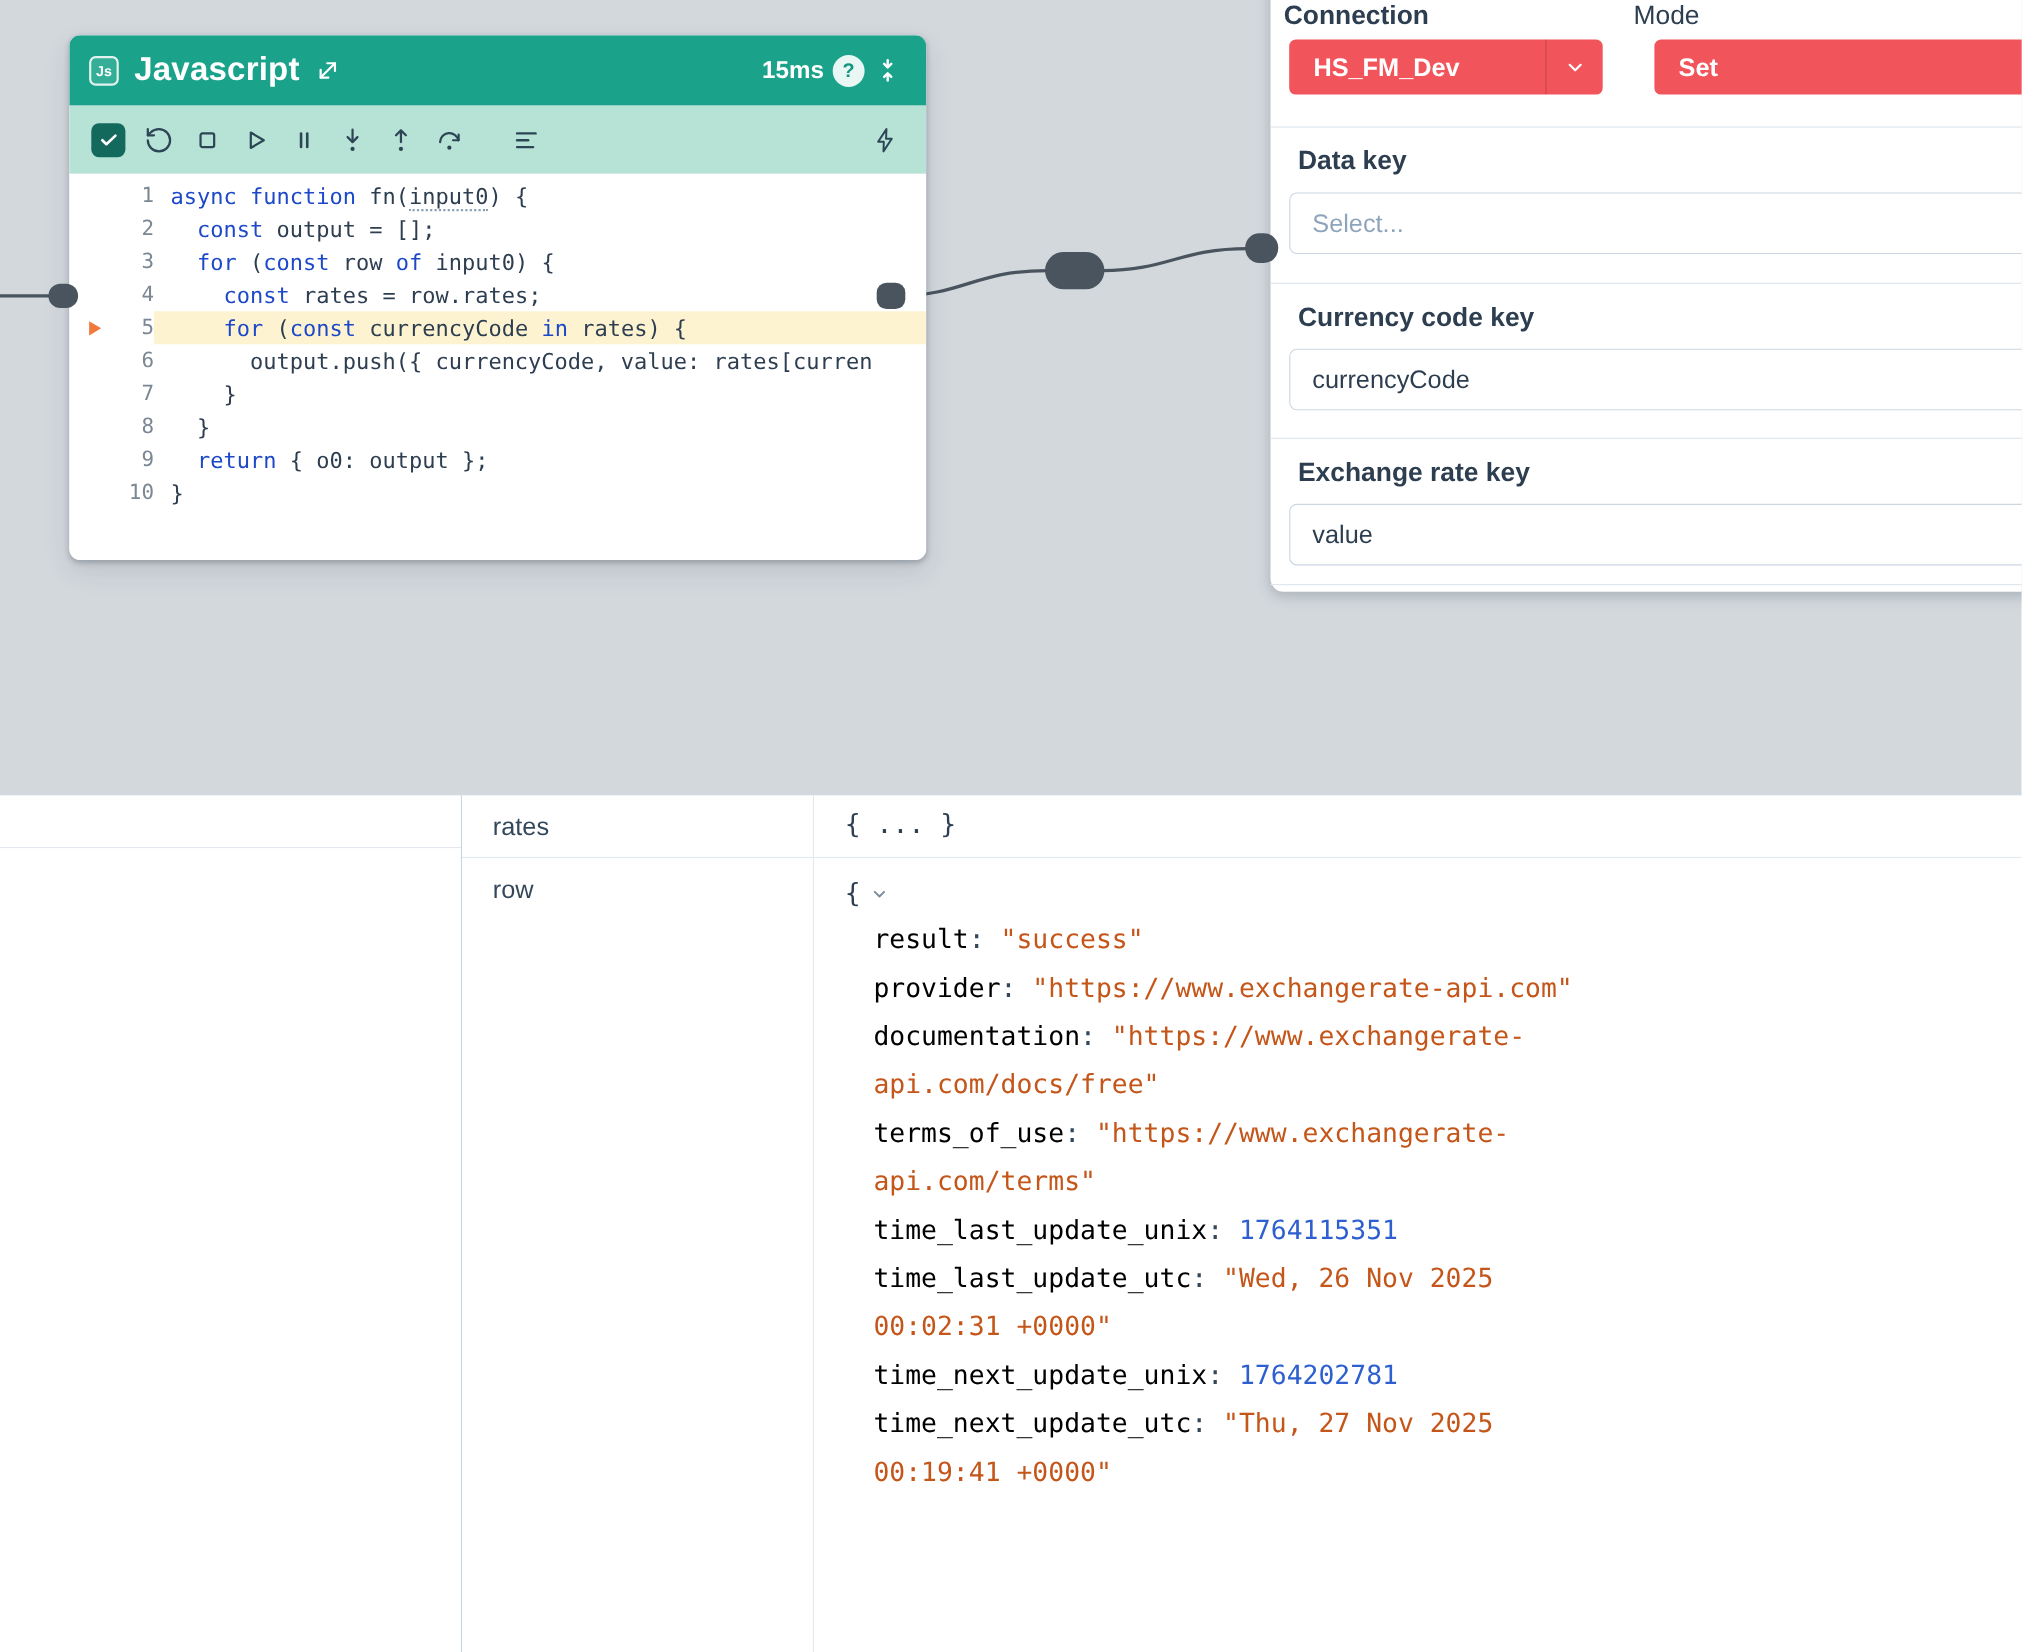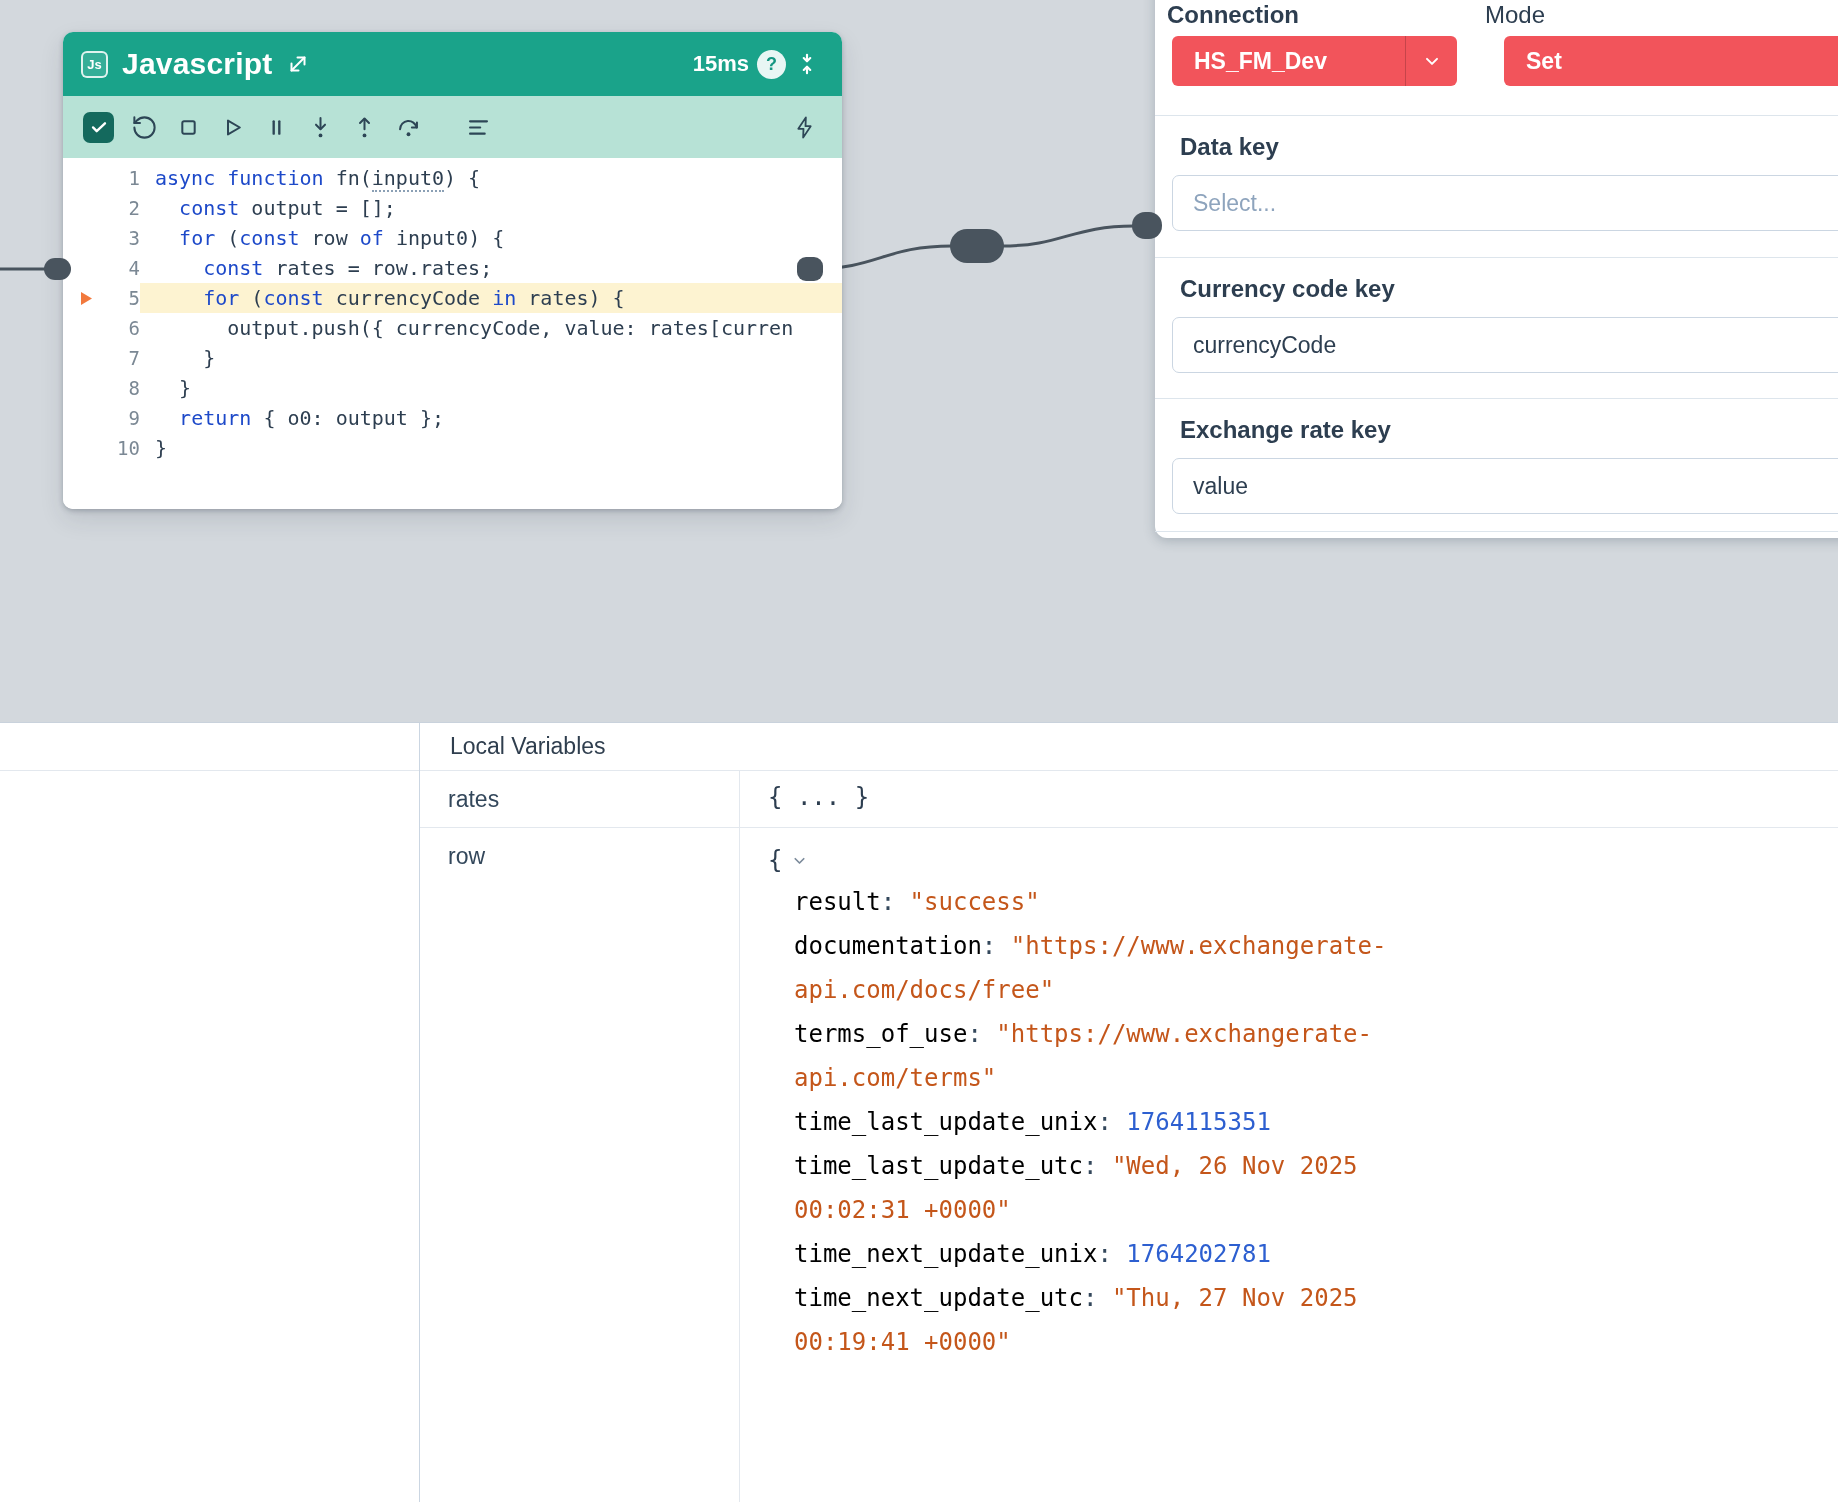--- a/index.html
+++ b/index.html
@@ -244,40 +244,38 @@
       <input class="field-input" value="value" style="">
       <div class="pdiv d4"></div>
     </div>
   </div>
 
   <div class="inspector">
     <div class="insp-left">
       <div class="insp-left-header"></div>
     </div>
     <div class="insp-main">
-      <div class="insp-header">
-        <span>Local Variables</span>
-      </div>
 
       <div class="var-row rates-row">
         <div class="var-name">rates</div>
         <div class="var-value">{ ... }</div>
       </div>
 
       <div class="var-row row-row">
         <div class="var-name">row</div>
         <div class="var-value">
           <div class="brace-line">
             <span>{</span>
             <svg class="json-toggle" width="17" height="17" viewBox="0 0 24 24" fill="none" stroke="#7c8b9b" stroke-width="2.4" stroke-linecap="round" stroke-linejoin="round">
                 <path d="M6 9.5l6 6 6-6"></path>
               </svg>
           </div>
           <div class="entries">
               <div class="entry"><span class="jk">result</span><span class="jc">: </span><span class="js-str">"success"</span></div>
+              <div class="entry"><span class="jk">provider</span><span class="jc">: </span><span class="js-str">"https://www.exchangerate-api.com"</span></div>
               <div class="entry"><span class="jk">documentation</span><span class="jc">: </span><span class="js-str">"https://www.exchangerate-api.com/docs/free"</span></div>
               <div class="entry"><span class="jk">terms_of_use</span><span class="jc">: </span><span class="js-str">"https://www.exchangerate-api.com/terms"</span></div>
               <div class="entry"><span class="jk">time_last_update_unix</span><span class="jc">: </span><span class="jn">1764115351</span></div>
               <div class="entry"><span class="jk">time_last_update_utc</span><span class="jc">: </span><span class="js-str">"Wed, 26 Nov 2025 00:02:31 +0000"</span></div>
               <div class="entry"><span class="jk">time_next_update_unix</span><span class="jc">: </span><span class="jn">1764202781</span></div>
               <div class="entry"><span class="jk">time_next_update_utc</span><span class="jc">: </span><span class="js-str">"Thu, 27 Nov 2025 00:19:41 +0000"</span></div>
             </div>
         </div>
       </div>
     </div>

